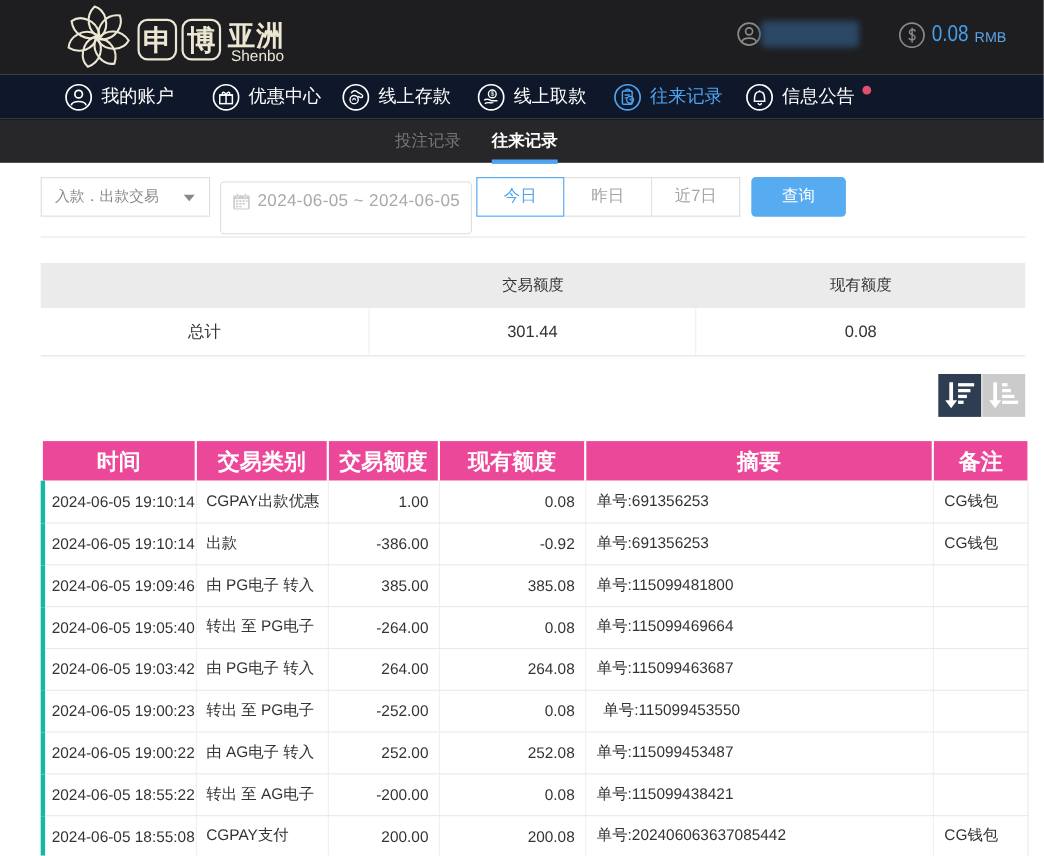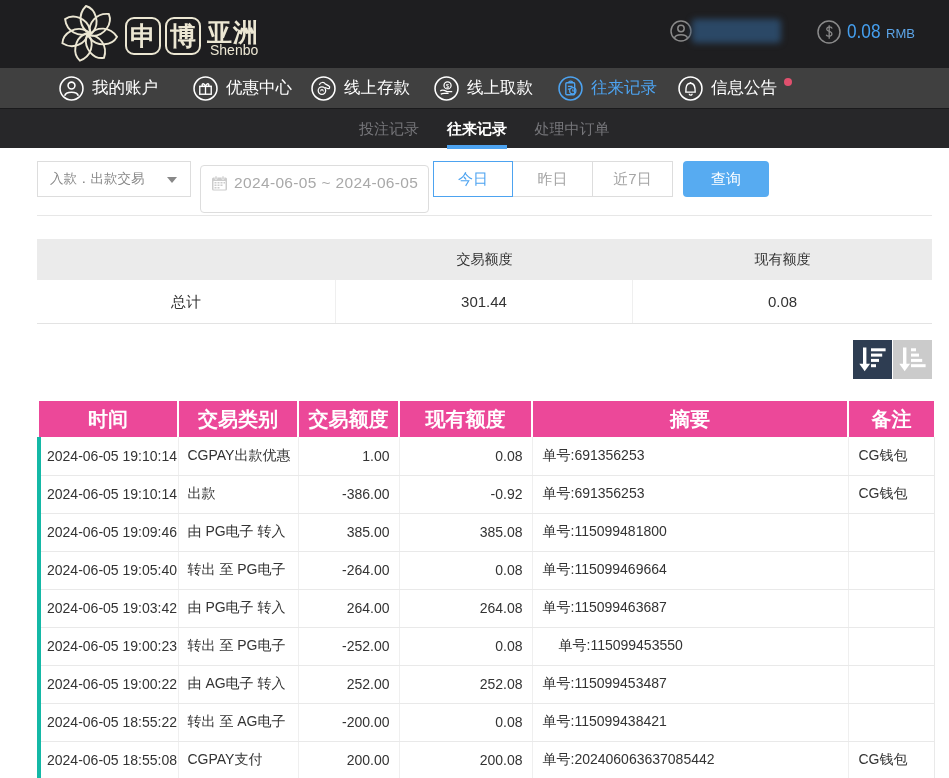--- a/index.html
+++ b/index.html
@@ -14,21 +14,21 @@
 #sq2 { left:165px; }
 #lg-az { position:absolute; left:207px; top:16px; color:#ece7d3; font-size:25px; font-weight:bold; letter-spacing:1px; }
 #lg-sh { position:absolute; left:210px; top:42px; color:#ece7d3; font-size:14px; }
 #user-ic { position:absolute; left:670px; top:20px; }
 #user-blur { position:absolute; left:692px; top:19px; width:89px; height:24px; background:#2b4866; border-radius:4px; filter:blur(3px); }
 #coin-ic { position:absolute; left:817px; top:20px; }
 #balance { position:absolute; left:847px; top:19px; color:#459fee; font-size:21px; transform:scaleX(0.82); transform-origin:left top; }
 #rmb { position:absolute; left:886px; top:26px; color:#5ca5e8; font-size:13px; }
 
 
-#navbar { position:absolute; left:0; top:68px; width:949px; height:40px; background:#404040; }
+#navbar { position:absolute; left:0; top:68px; width:949px; height:40px; background:#0f172a; }
 .nav-item { position:absolute; top:0; height:40px; display:flex; align-items:center; color:#fff; font-size:16.5px; }
 .nav-item svg { margin-right:8px; }
 .nav-item.active { color:#4da3f0; }
 #red-dot { position:absolute; left:784px; top:10px; width:8px; height:8px; border-radius:50%; background:#e0506e; }
 
 
 #subnav { position:absolute; left:0; top:108px; width:949px; height:40px; background:#272729; border-top:1px solid #1a1a1c; }
 .tab { position:absolute; top:0; height:40px; line-height:40px; font-size:15px; color:#76767a; text-align:center; }
 .tab.on { color:#fff; font-weight:bold; border-bottom:4px solid #4da3f0; }
 
@@ -155,21 +155,20 @@
           <path d="M12,7 v-1.2" stroke="#fff" stroke-width="1.3"></path>
         </svg>
       信息公告
     </div>
     <div id="red-dot"></div>
   </div>
 
   <div id="subnav">
     <div class="tab" style="left:358px; width:62px;">投注记录</div>
     <div class="tab on" style="left:447px; width:60px;">往来记录</div>
-    <div class="tab" style="left:534px; width:76px;">处理中订单</div>
   </div>
 
   <div id="dd">入款．出款交易<div id="dd-arrow"></div></div>
   <div id="datebox">
     <svg id="cal-ic" width="17" height="17" viewBox="0 0 17 17">
         <rect x="1" y="2.5" width="15" height="13" rx="1.5" fill="#ccc"></rect>
         <rect x="4" y="1" width="2" height="3.5" rx="0.8" fill="#ccc" stroke="#fff" stroke-width="0.6"></rect>
         <rect x="11" y="1" width="2" height="3.5" rx="0.8" fill="#ccc" stroke="#fff" stroke-width="0.6"></rect>
         <rect x="2.5" y="6" width="12" height="8.5" fill="#fff"></rect>
         <g fill="#ccc">
@@ -287,21 +286,21 @@
           <td class="num">264.00</td>
           <td class="num">264.08</td>
           <td class="lft" style="padding-left:10px">单号:115099463687</td>
           <td></td>
         </tr>
     <tr>
           <td>2024-06-05 19:00:23</td>
           <td class="lft">转出 至 PG电子</td>
           <td class="num">-252.00</td>
           <td class="num">0.08</td>
-          <td class="lft" style="padding-left:26px">单号:115099453550</td>
+          <td class="lft" style="padding-left:16px">单号:115099453550</td>
           <td></td>
         </tr>
     <tr>
           <td>2024-06-05 19:00:22</td>
           <td class="lft">由 AG电子 转入</td>
           <td class="num">252.00</td>
           <td class="num">252.08</td>
           <td class="lft" style="padding-left:10px">单号:115099453487</td>
           <td></td>
         </tr>

